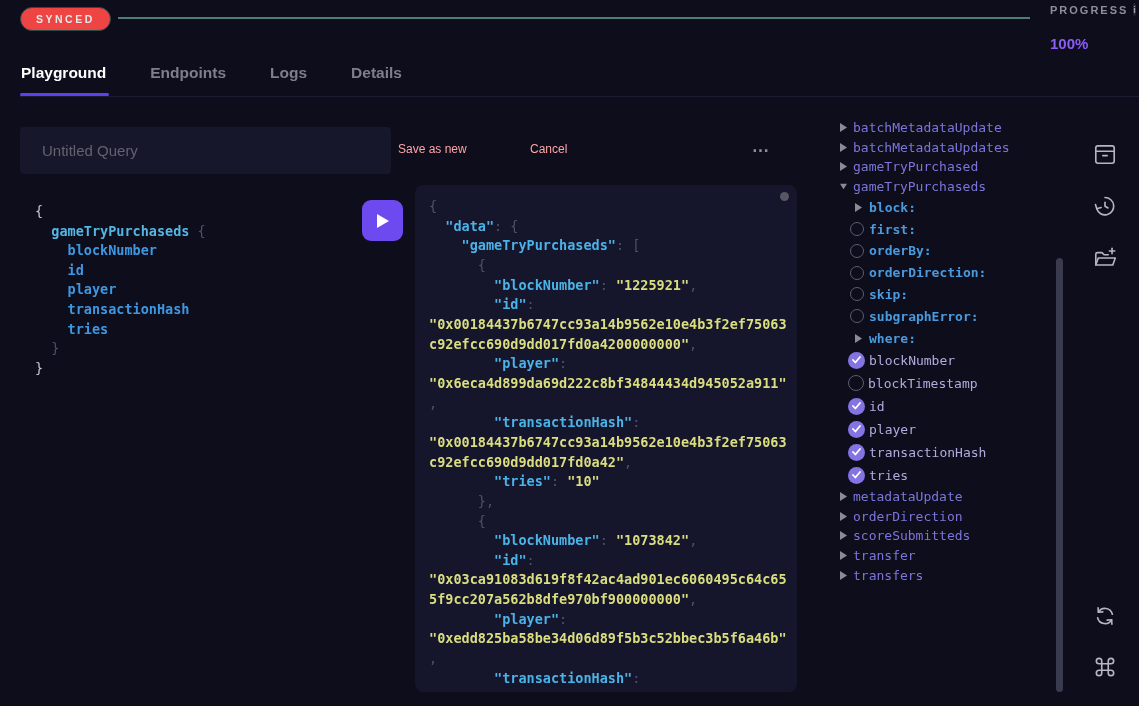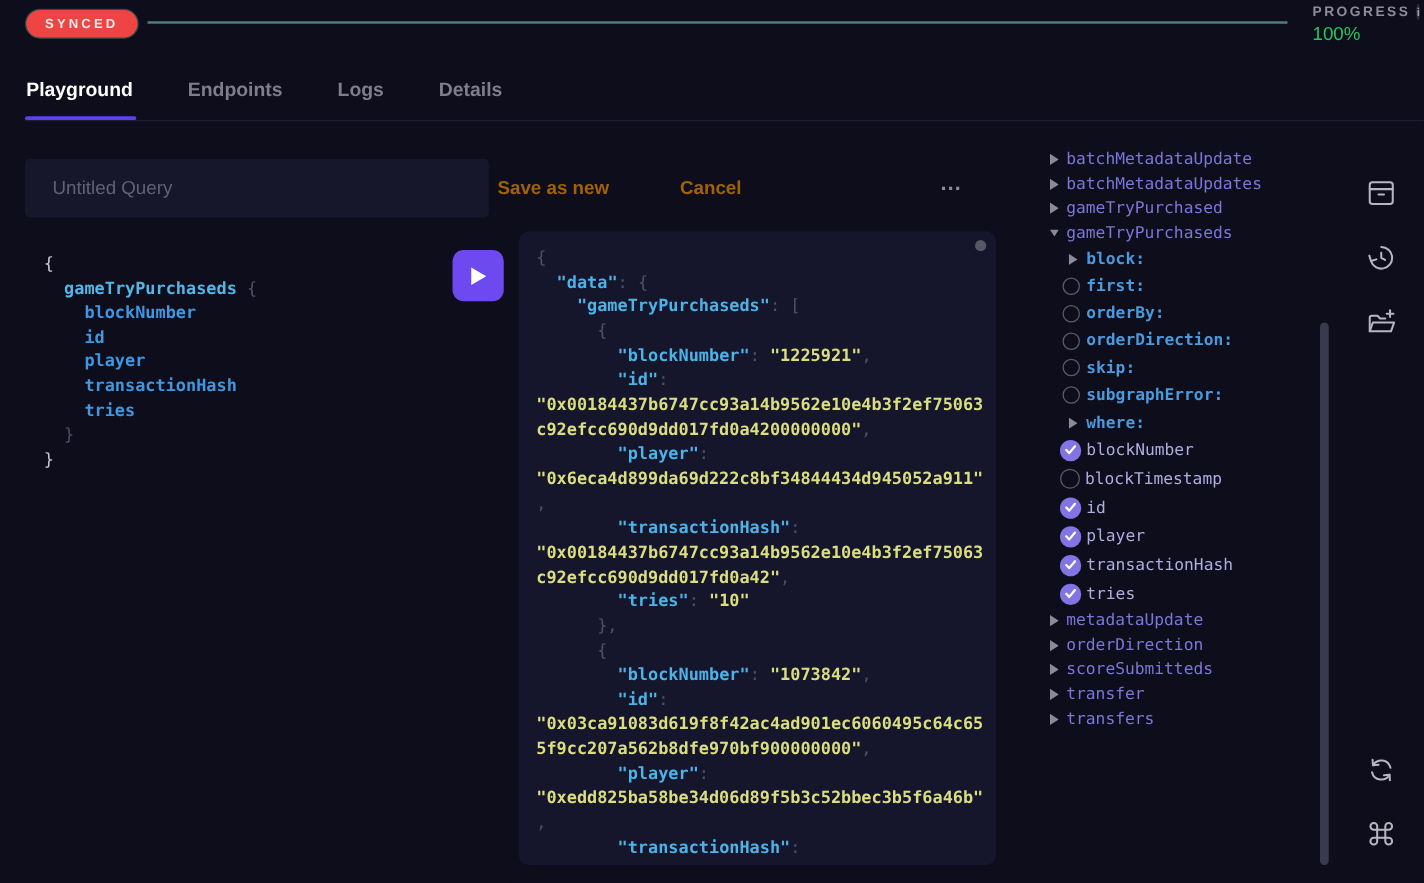--- a/index.html
+++ b/index.html
@@ -10,21 +10,21 @@
   
   .synced-badge { position:absolute; left:20px; top:7px; padding:5px 15px; border:1px solid #2c4a47;
     background:#ef4444; border-radius:13px; color:#e2eae8; font-size:10.5px; font-weight:bold;
     letter-spacing:2.5px; }
   .progress-line { position:absolute; left:118px; top:17px; width:912px; height:2px; background:#4e7d74; }
   .progress-wrap { position:absolute; left:1050px; top:3px; width:85px; }
   .progress-label-row { display:flex; align-items:center; gap:5px; }
   .progress-label { color:#8e8e9a; font-size:11px; font-weight:bold; letter-spacing:2px;text-align:right; }
   .info-icon { width:13px; height:13px; border-radius:50%; background:#2b2b3a; color:#a2a2ae;
     font-size:9px; display:inline-flex; align-items:center; justify-content:center; font-weight:bold; }
-  .progress-value { color:#22c55e; font-size:15px; font-weight:normal; margin-top:3px; }
+  .progress-value { color:#8b5cf6; font-size:15px; font-weight:bold; margin-top:19px; }
 
   
   .tab-bar { position:absolute; left:20px; top:64px; display:flex; gap:42px; }
   .tab { background:none; border:none; font-family:"Liberation Sans", sans-serif; font-size:15.5px;
     font-weight:bold; color:#7e7e8c; cursor:pointer; padding:0 1px 14px; position:relative; }
   .tab.active { color:#ffffff; }
   .tab.active::after { content:""; position:absolute; left:0; right:-2px; bottom:0; height:3px;
     background:#5b42ee; border-radius:2px; }
   .tab-hairline { position:absolute; left:20px; right:0; top:96px; height:1px; background:#1d1d31; }
 
@@ -35,24 +35,24 @@
   .query-name-box input::placeholder { color:#62626f; }
 
   .editor { position:absolute; left:35px; top:202px; width:320px; font-size:13.5px; line-height:19.6px; }
   .code-line { white-space:pre; }
 
   .run-btn { position:absolute; left:362px; top:200px; width:41px; height:41px; border:none;
     border-radius:9px; background:#6d4af0; cursor:pointer; display:flex; align-items:center;
     justify-content:center; }
 
   
-  .action-btn { position:absolute; top:142px; background:none; border:none; color:#a16207;
-    font-size:15px; font-weight:bold; cursor:pointer; font-family:"Liberation Sans", sans-serif; }
+  .action-btn { position:absolute; top:142px; background:none; border:none; color:#fca5a5;
+    font-size:12px; font-weight:normal; cursor:pointer; font-family:"Liberation Sans", sans-serif; }
   .btn-save { left:398px; }
-  .btn-cancel { left:544px; }
+  .btn-cancel { left:530px; }
   .btn-more { left:752px; top:140px; color:#8e8e9a; font-size:17px; letter-spacing:2px; font-weight:bold; }
 
   
   .response-panel { position:absolute; left:415px; top:185px; width:382px; height:507px;
     background:#15152b; border-radius:8px; padding:12px 14px; overflow:hidden; }
   .response-panel .code { font-size:13.5px; line-height:19.65px; }
   .scroll-dot { position:absolute; right:8px; top:7px; width:9px; height:9px; border-radius:50%;
     background:#565664; }
 
   

